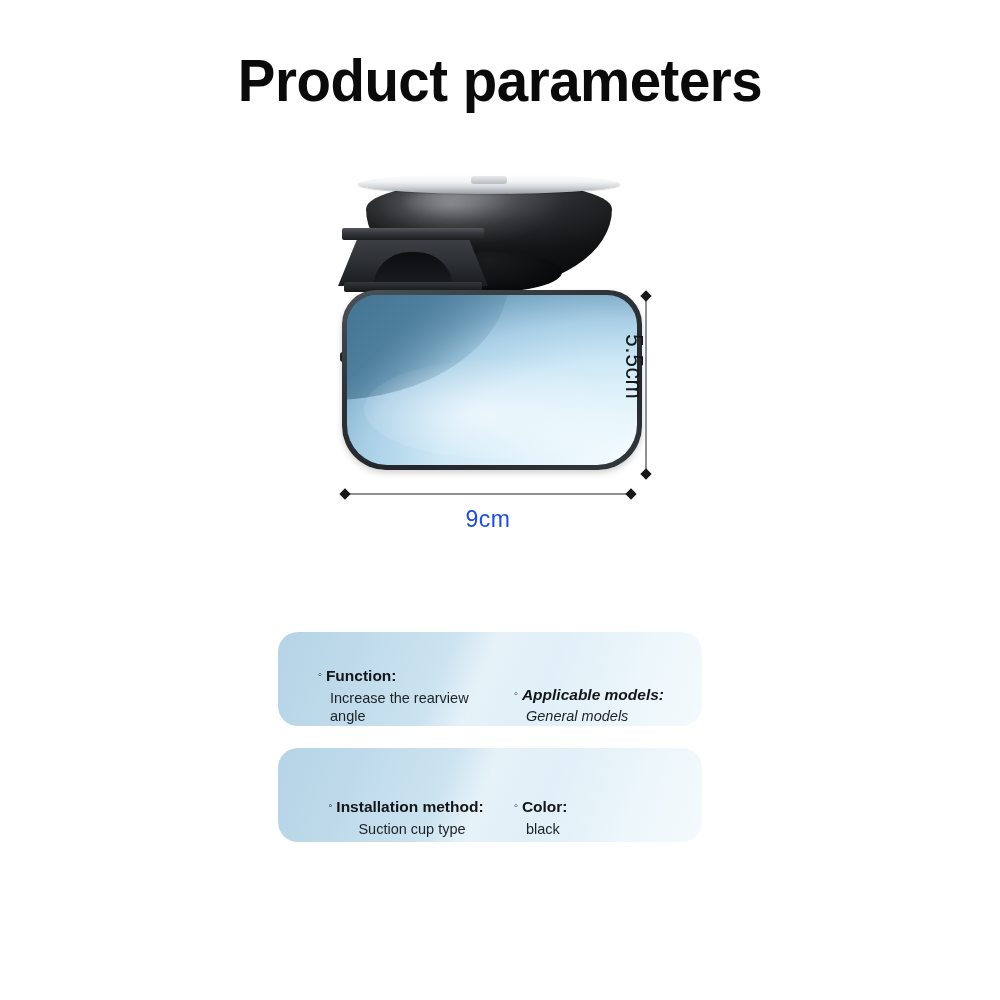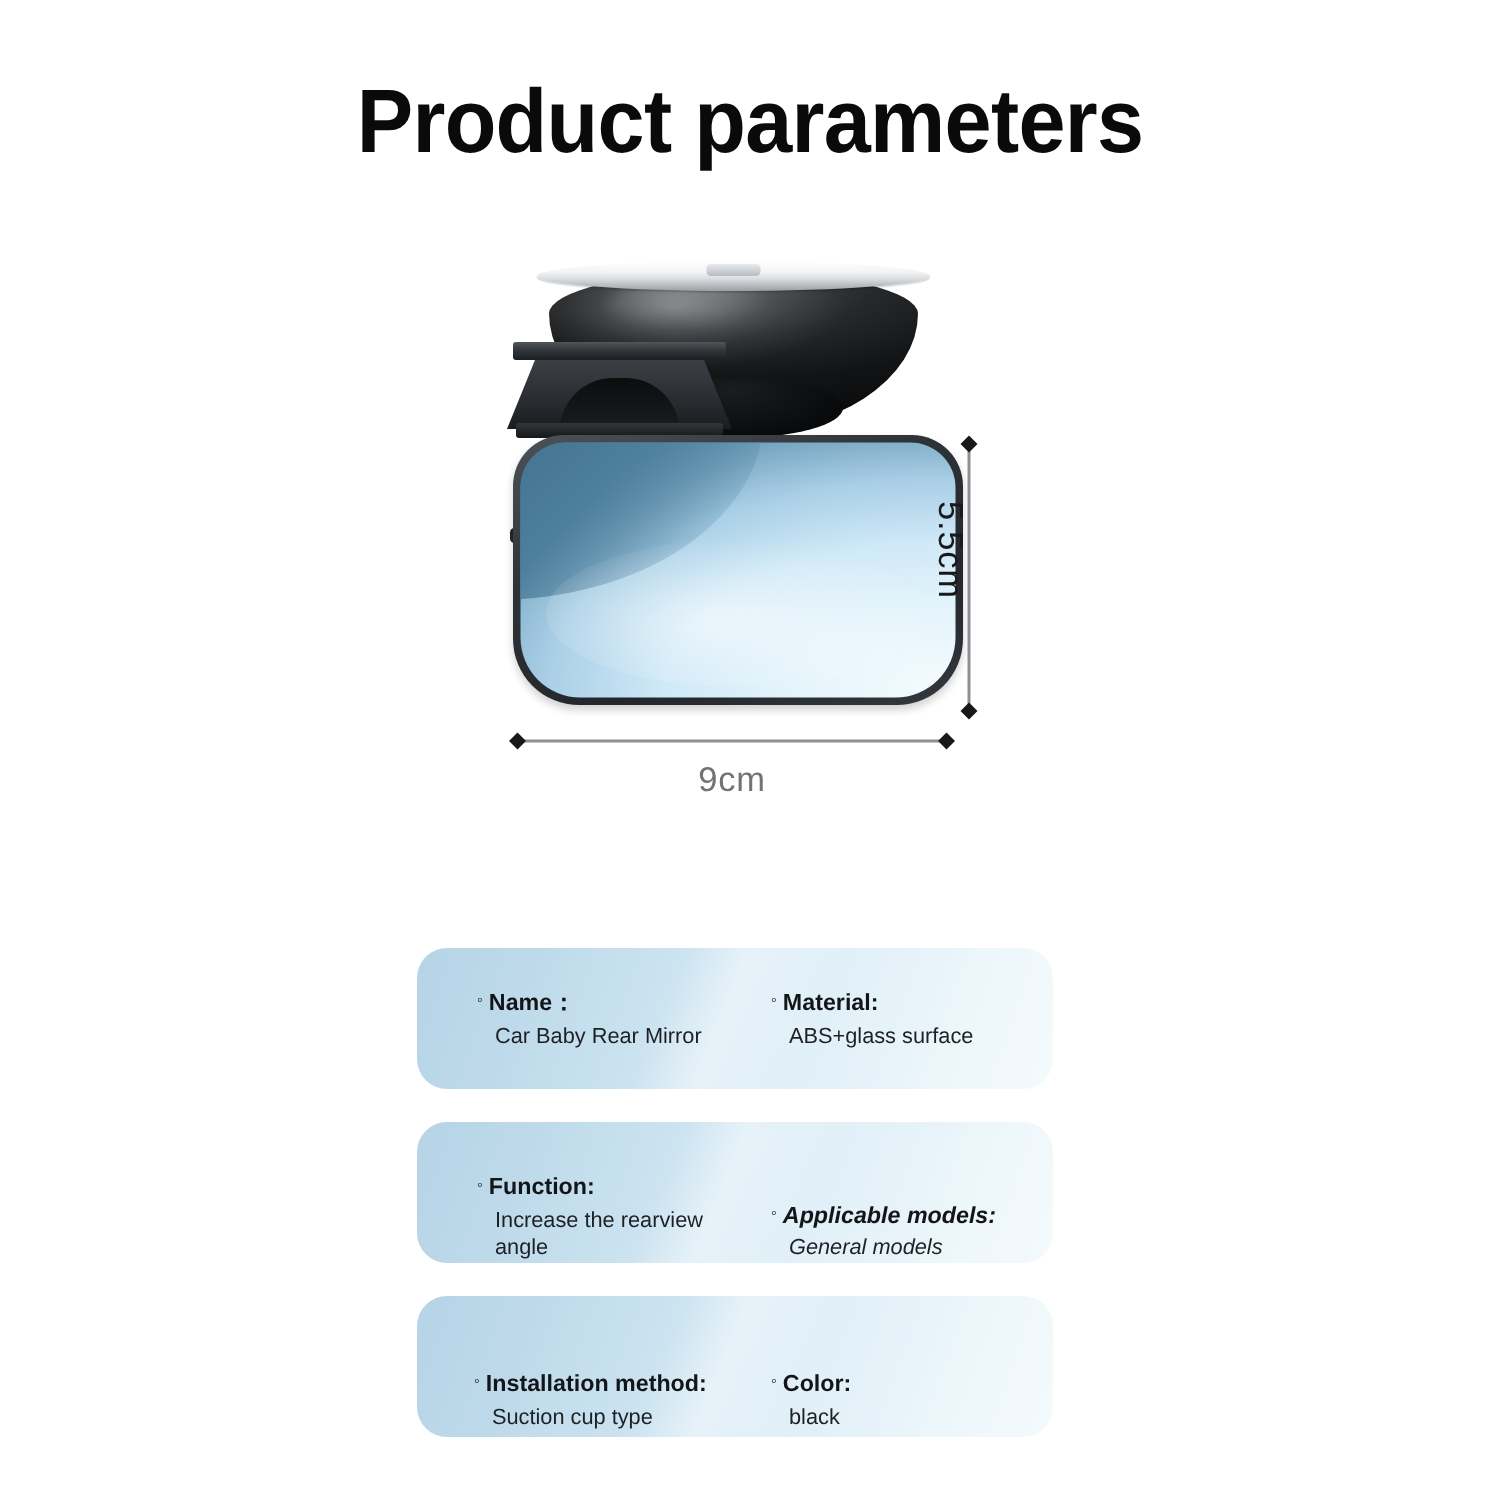--- a/index.html
+++ b/index.html
@@ -262,21 +262,21 @@
   .dim-h .cap.lft { left: -4px; }
   .dim-h .cap.rgt { right: -4px; }
 
   .dim-h-label {
     position: absolute;
     left: 345px;
     top: 506px;
     width: 286px;
     text-align: center;
     font-size: 23px;
-    color: #737373;
+    color: #1d4ed8;
     letter-spacing: 0.5px;
   }
 
   
   .spec-list {
     position: absolute;
     left: 278px;
     top: 632px;
     width: 424px;
   }
@@ -341,21 +341,21 @@
     max-width: 176px;
   }
 
   
   .spec-card.c1 .cols { align-items: flex-start; padding-top: 28px; }
   .spec-card.c2 .cols { align-items: flex-end; padding-top: 38px; }
   .spec-card.c3 .cols { align-items: flex-start; padding-top: 50px; }
 
   .spec-card.c2 .spec-col.left  { padding-left: 40px; }
   .spec-card.c2 .spec-col.right { padding-left: 18px; font-style: italic; }
-  .spec-card.c3 .spec-col.left  { padding-left: 38px; }
+  .spec-card.c3 .spec-col.left  { padding-left: 38px; text-align: center; }
   .spec-card.c3 .spec-col.right { padding-left: 18px; }
 </style>
 </head>
 <body>
 
 <div class="page">
 
   <div class="title">Product parameters</div>
 
   <div class="product">
@@ -389,33 +389,20 @@
   <div class="dim-v-label">5.5cm</div>
 
   <div class="dim-h">
     <span class="cap lft"></span>
     <span class="cap rgt"></span>
   </div>
   <div class="dim-h-label">9cm</div>
 
   <div class="spec-list">
 
-    <div class="spec-card c1">
-      <div class="sheen"></div>
-      <div class="cols">
-        <div class="spec-col left">
-          <div class="spec-label"><span class="bullet">◦</span><span>Name：</span></div>
-          <div class="spec-value">Car Baby Rear Mirror</div>
-        </div>
-        <div class="spec-col right">
-          <div class="spec-label"><span class="bullet">◦</span><span>Material:</span></div>
-          <div class="spec-value">ABS+glass surface</div>
-        </div>
-      </div>
-    </div>
 
     <div class="spec-card c2">
       <div class="sheen"></div>
       <div class="cols">
         <div class="spec-col left">
           <div class="spec-label"><span class="bullet">◦</span><span>Function:</span></div>
           <div class="spec-value">Increase the rearview angle</div>
         </div>
         <div class="spec-col right">
           <div class="spec-label"><span class="bullet">◦</span><span>Applicable models:</span></div>

